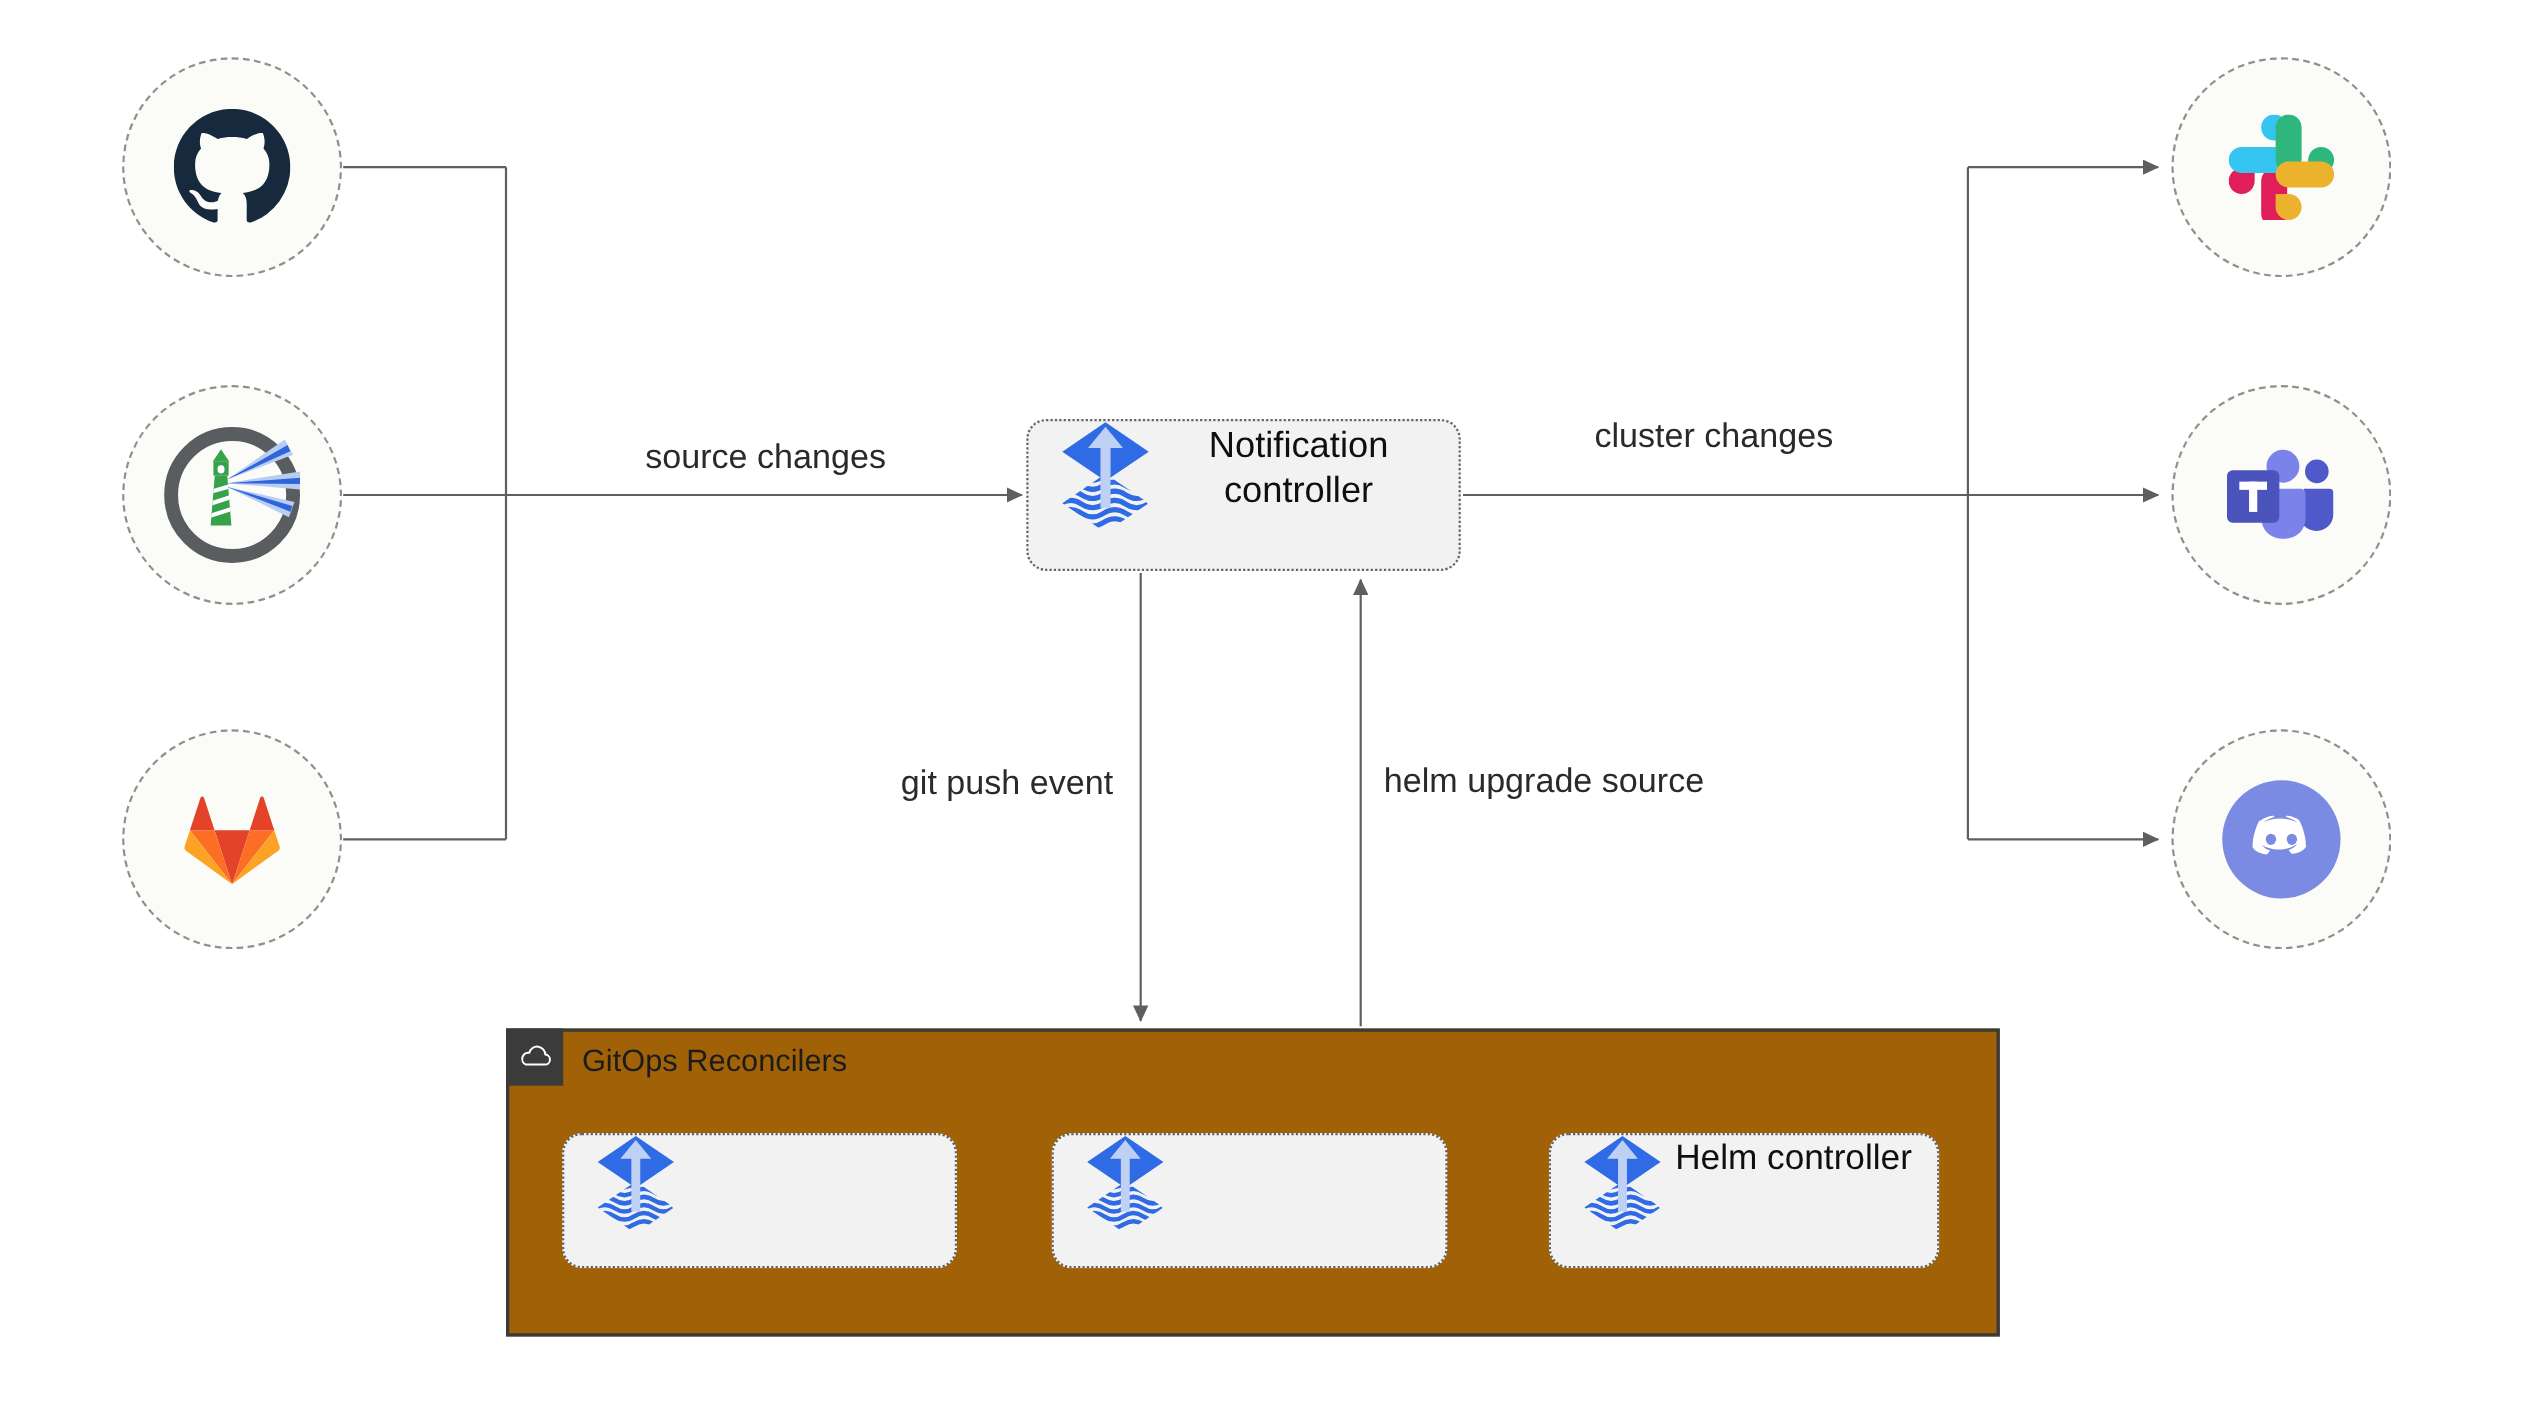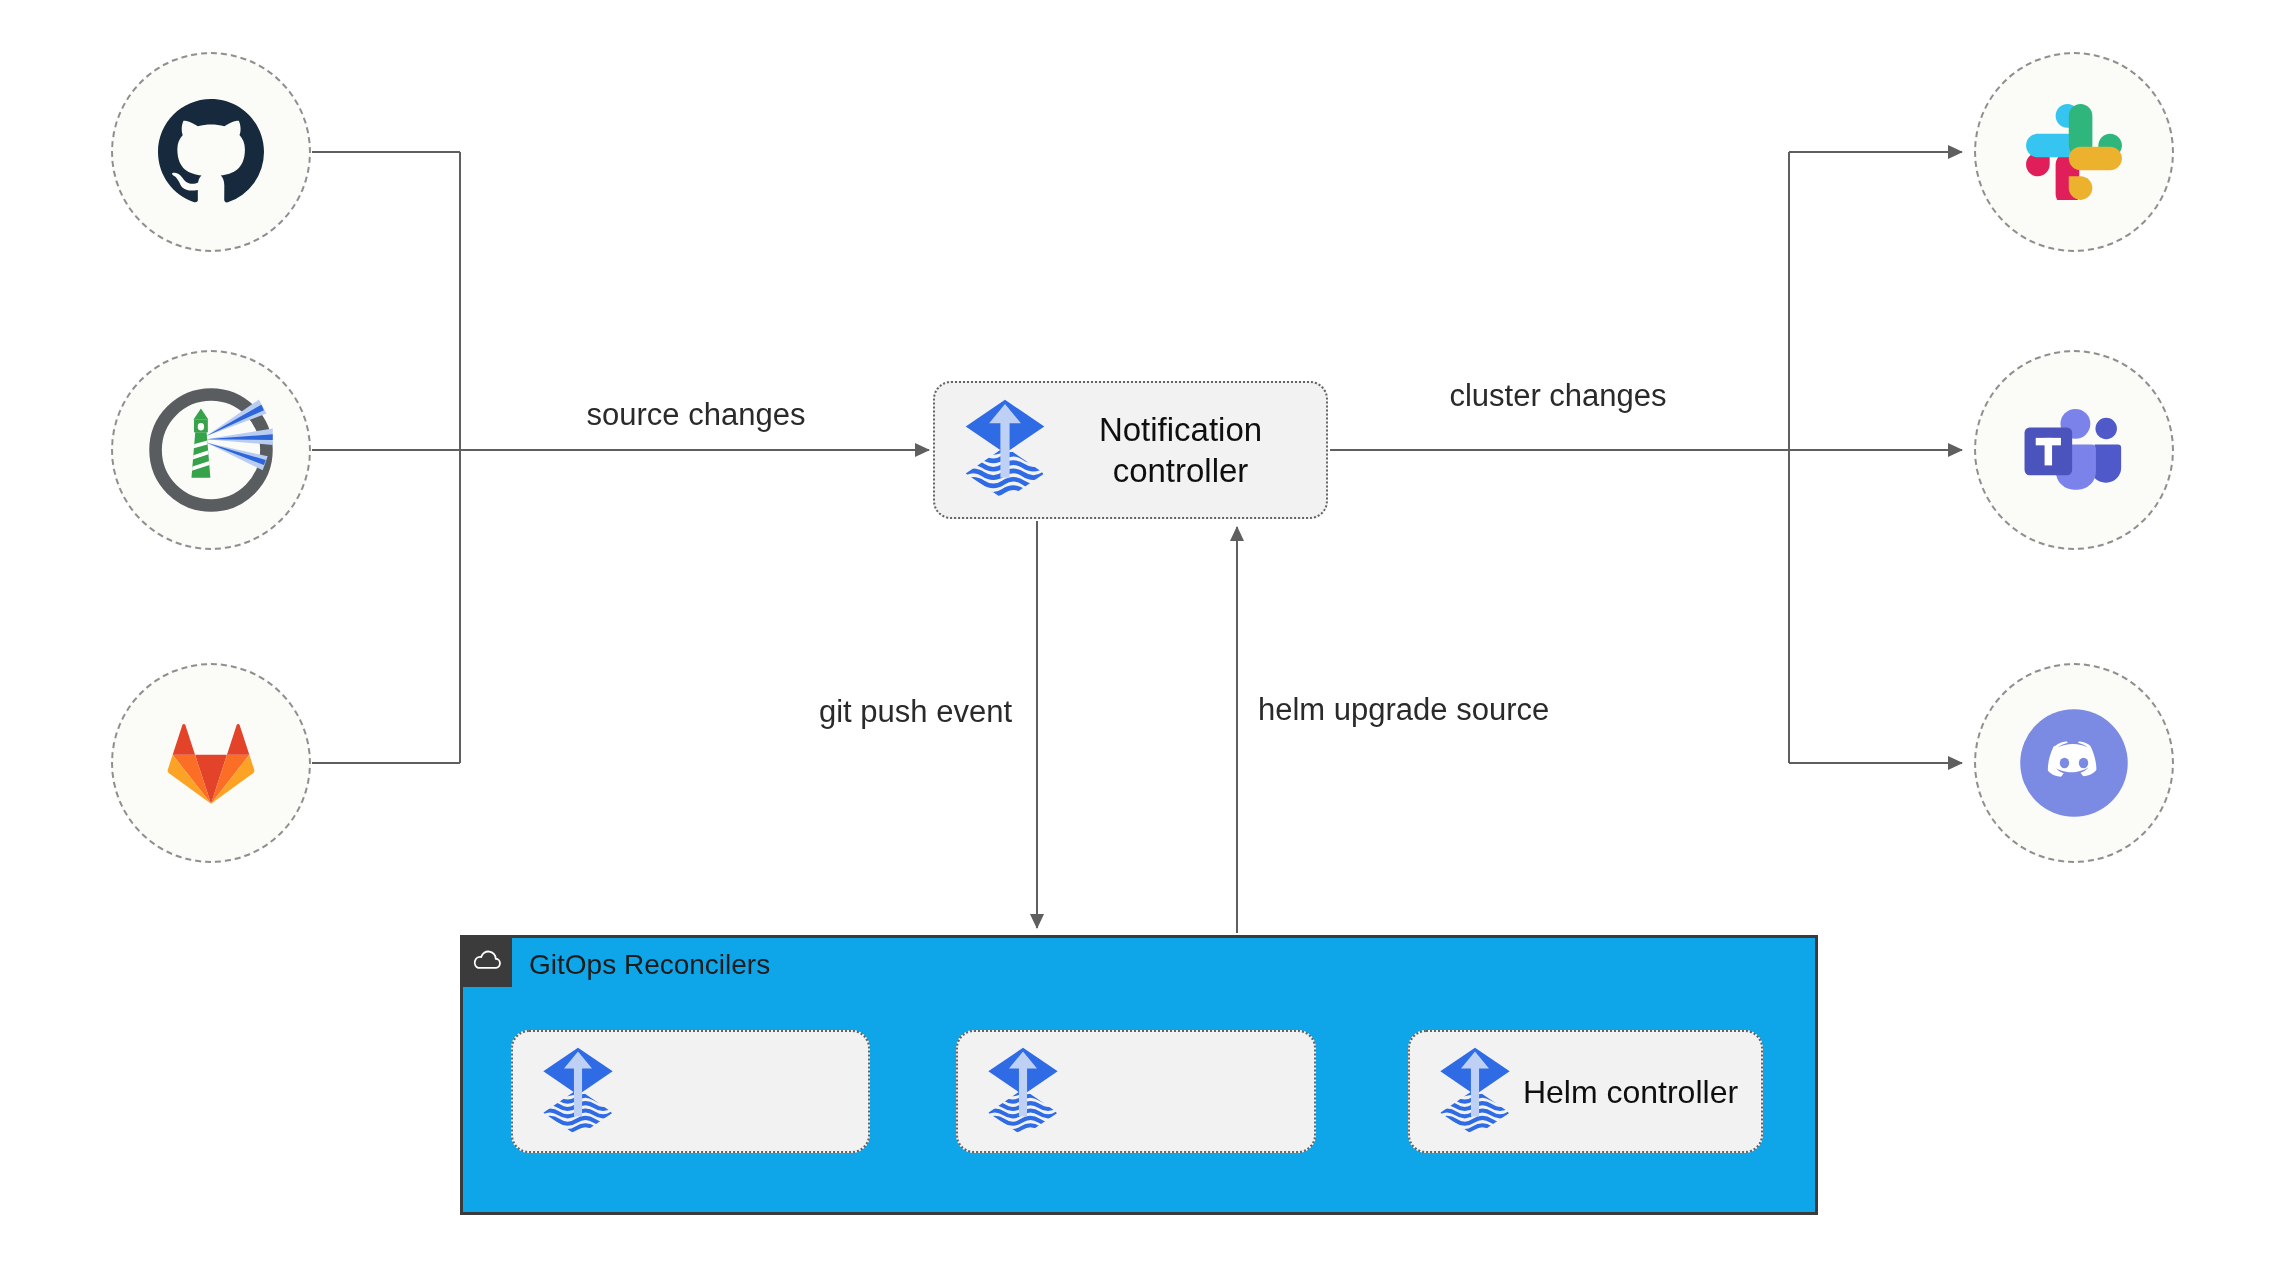--- a/index.html
+++ b/index.html
@@ -8,33 +8,33 @@
     font-family:"Liberation Sans", sans-serif;overflow:hidden;
   }
   .edges{position:absolute;left:0;top:0;}
   .edge{stroke:#5f5f5f;stroke-width:2;fill:none;}
   .io{
     position:absolute;width:196px;height:196px;border:2px dashed #8f8f8f;
     border-radius:50%;background:#fbfbf8;display:flex;align-items:center;justify-content:center;
   }
   .node{
     position:absolute;background:#f2f2f2;border:2px dotted #636363;border-radius:18px;
-    display:flex;align-items:center;box-sizing:border-box;padding:0 12px 0 28px;
+    display:flex;box-sizing:border-box;padding:0 12px 0 28px;
   }
   .node .label{
     flex:1;text-align:center;font-size:33px;line-height:1.25;color:#0f0f0f;
   }
   .edge-label{
     position:absolute;font-size:31px;color:#2a2a2a;white-space:nowrap;
   }
   .center{transform:translateX(-50%);text-align:center;}
   .right-align{transform:translateX(-100%);}
   .group{
     position:absolute;left:460px;top:935px;width:1358px;height:280px;
-    border:3px solid #3b3b3b;background:#0ea5e9;box-sizing:border-box;
+    border:3px solid #3b3b3b;background:#a16207;box-sizing:border-box;
   }
   .group-badge{
     position:absolute;left:-3px;top:-3px;width:52px;height:52px;background:#3b3b3b;
     display:flex;align-items:center;justify-content:center;
   }
   .group-title{
     position:absolute;left:66px;top:11px;font-size:28px;color:#1c1c1c;white-space:nowrap;
   }
   .rec-node{height:123px;top:92px;}
   .rec-node .label{font-size:32px;}

